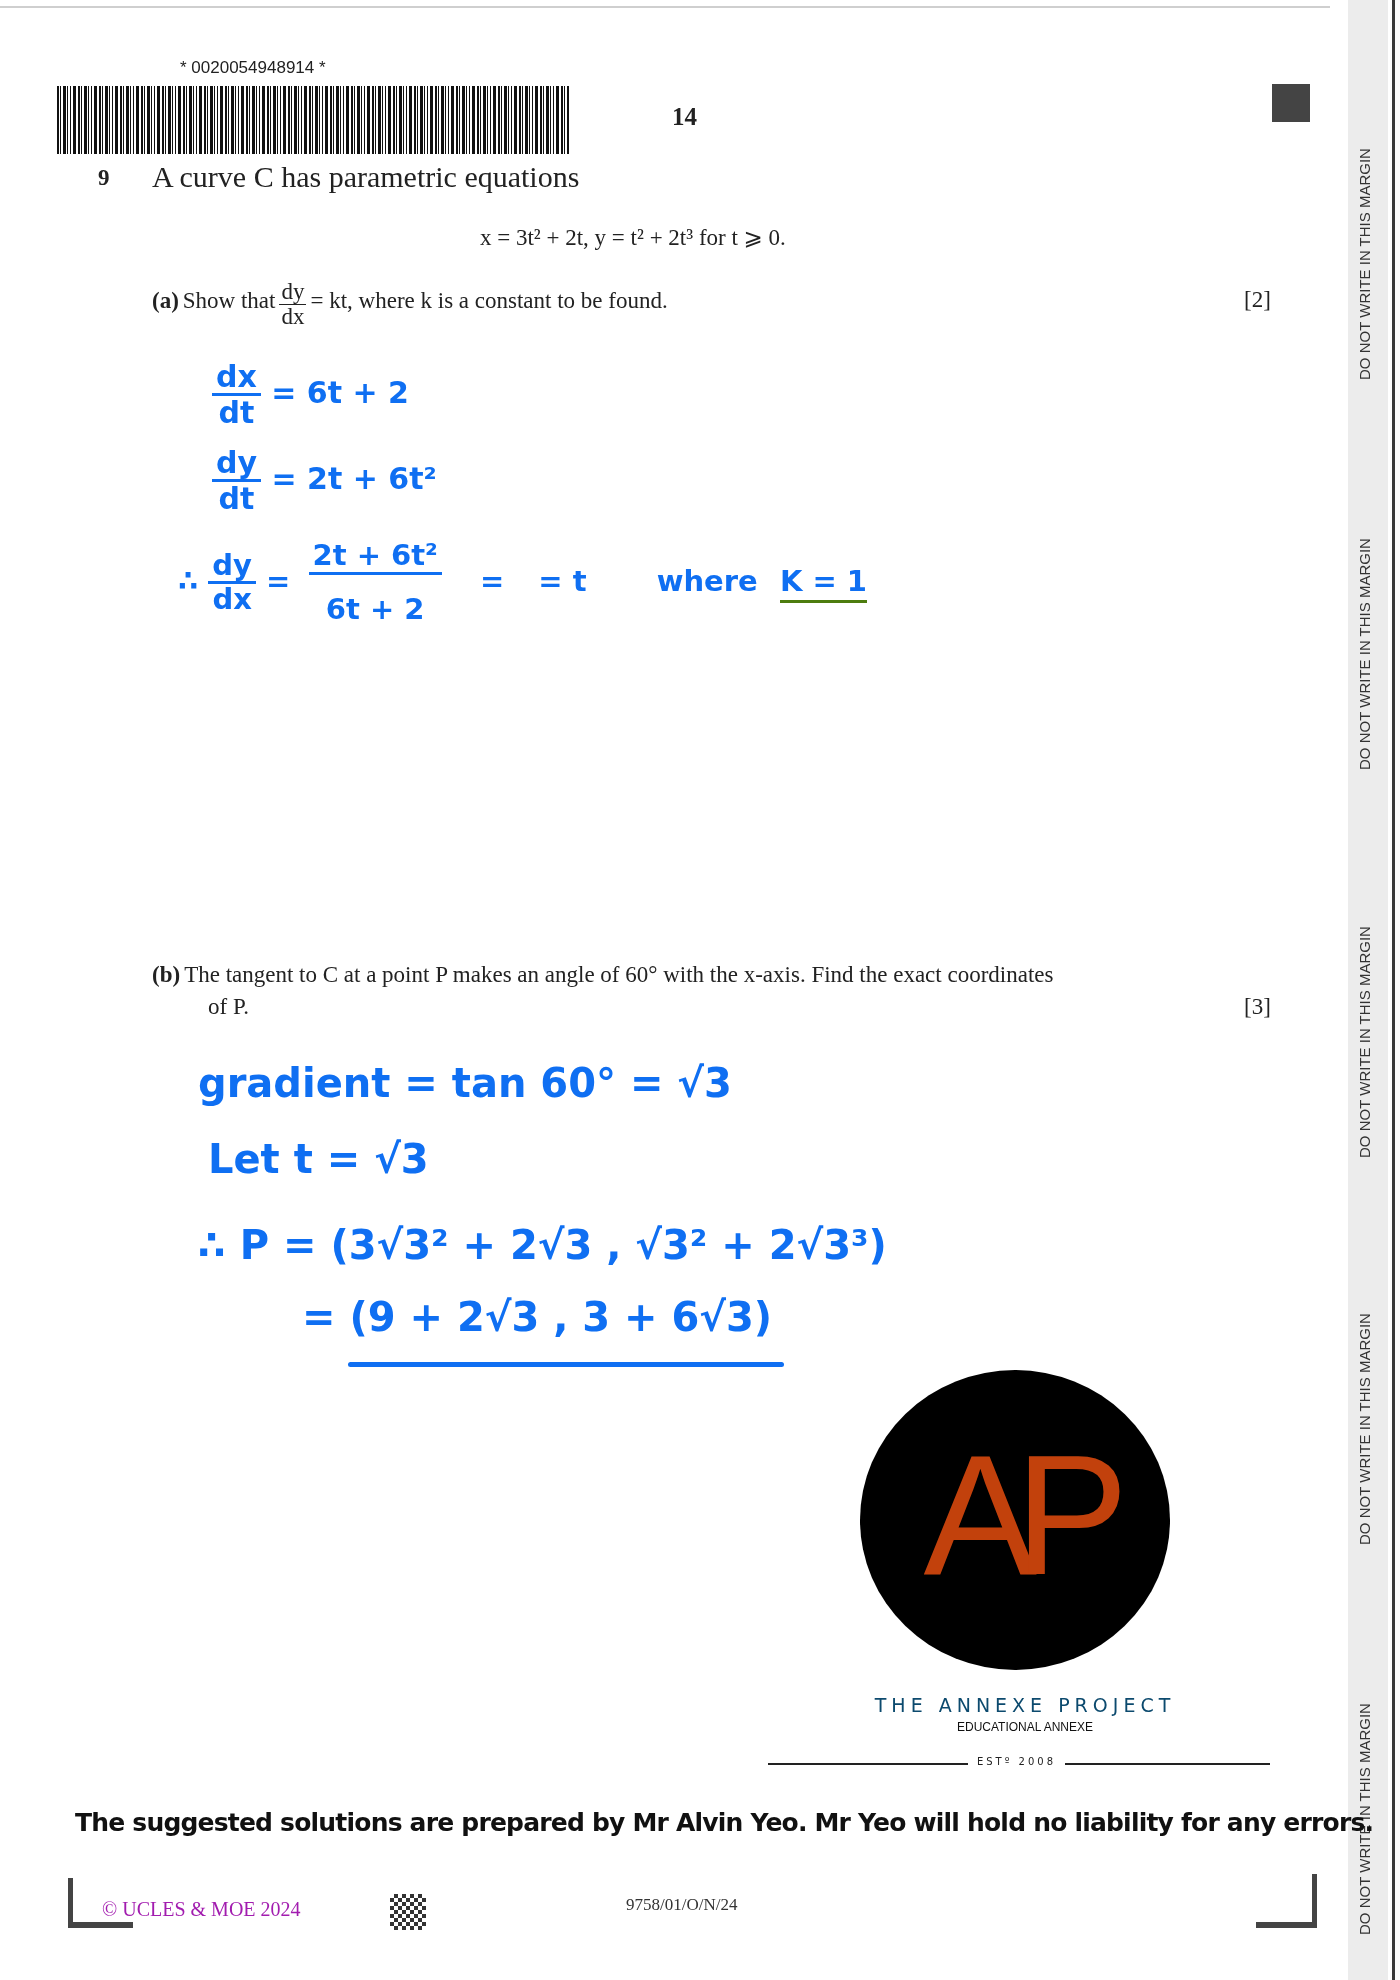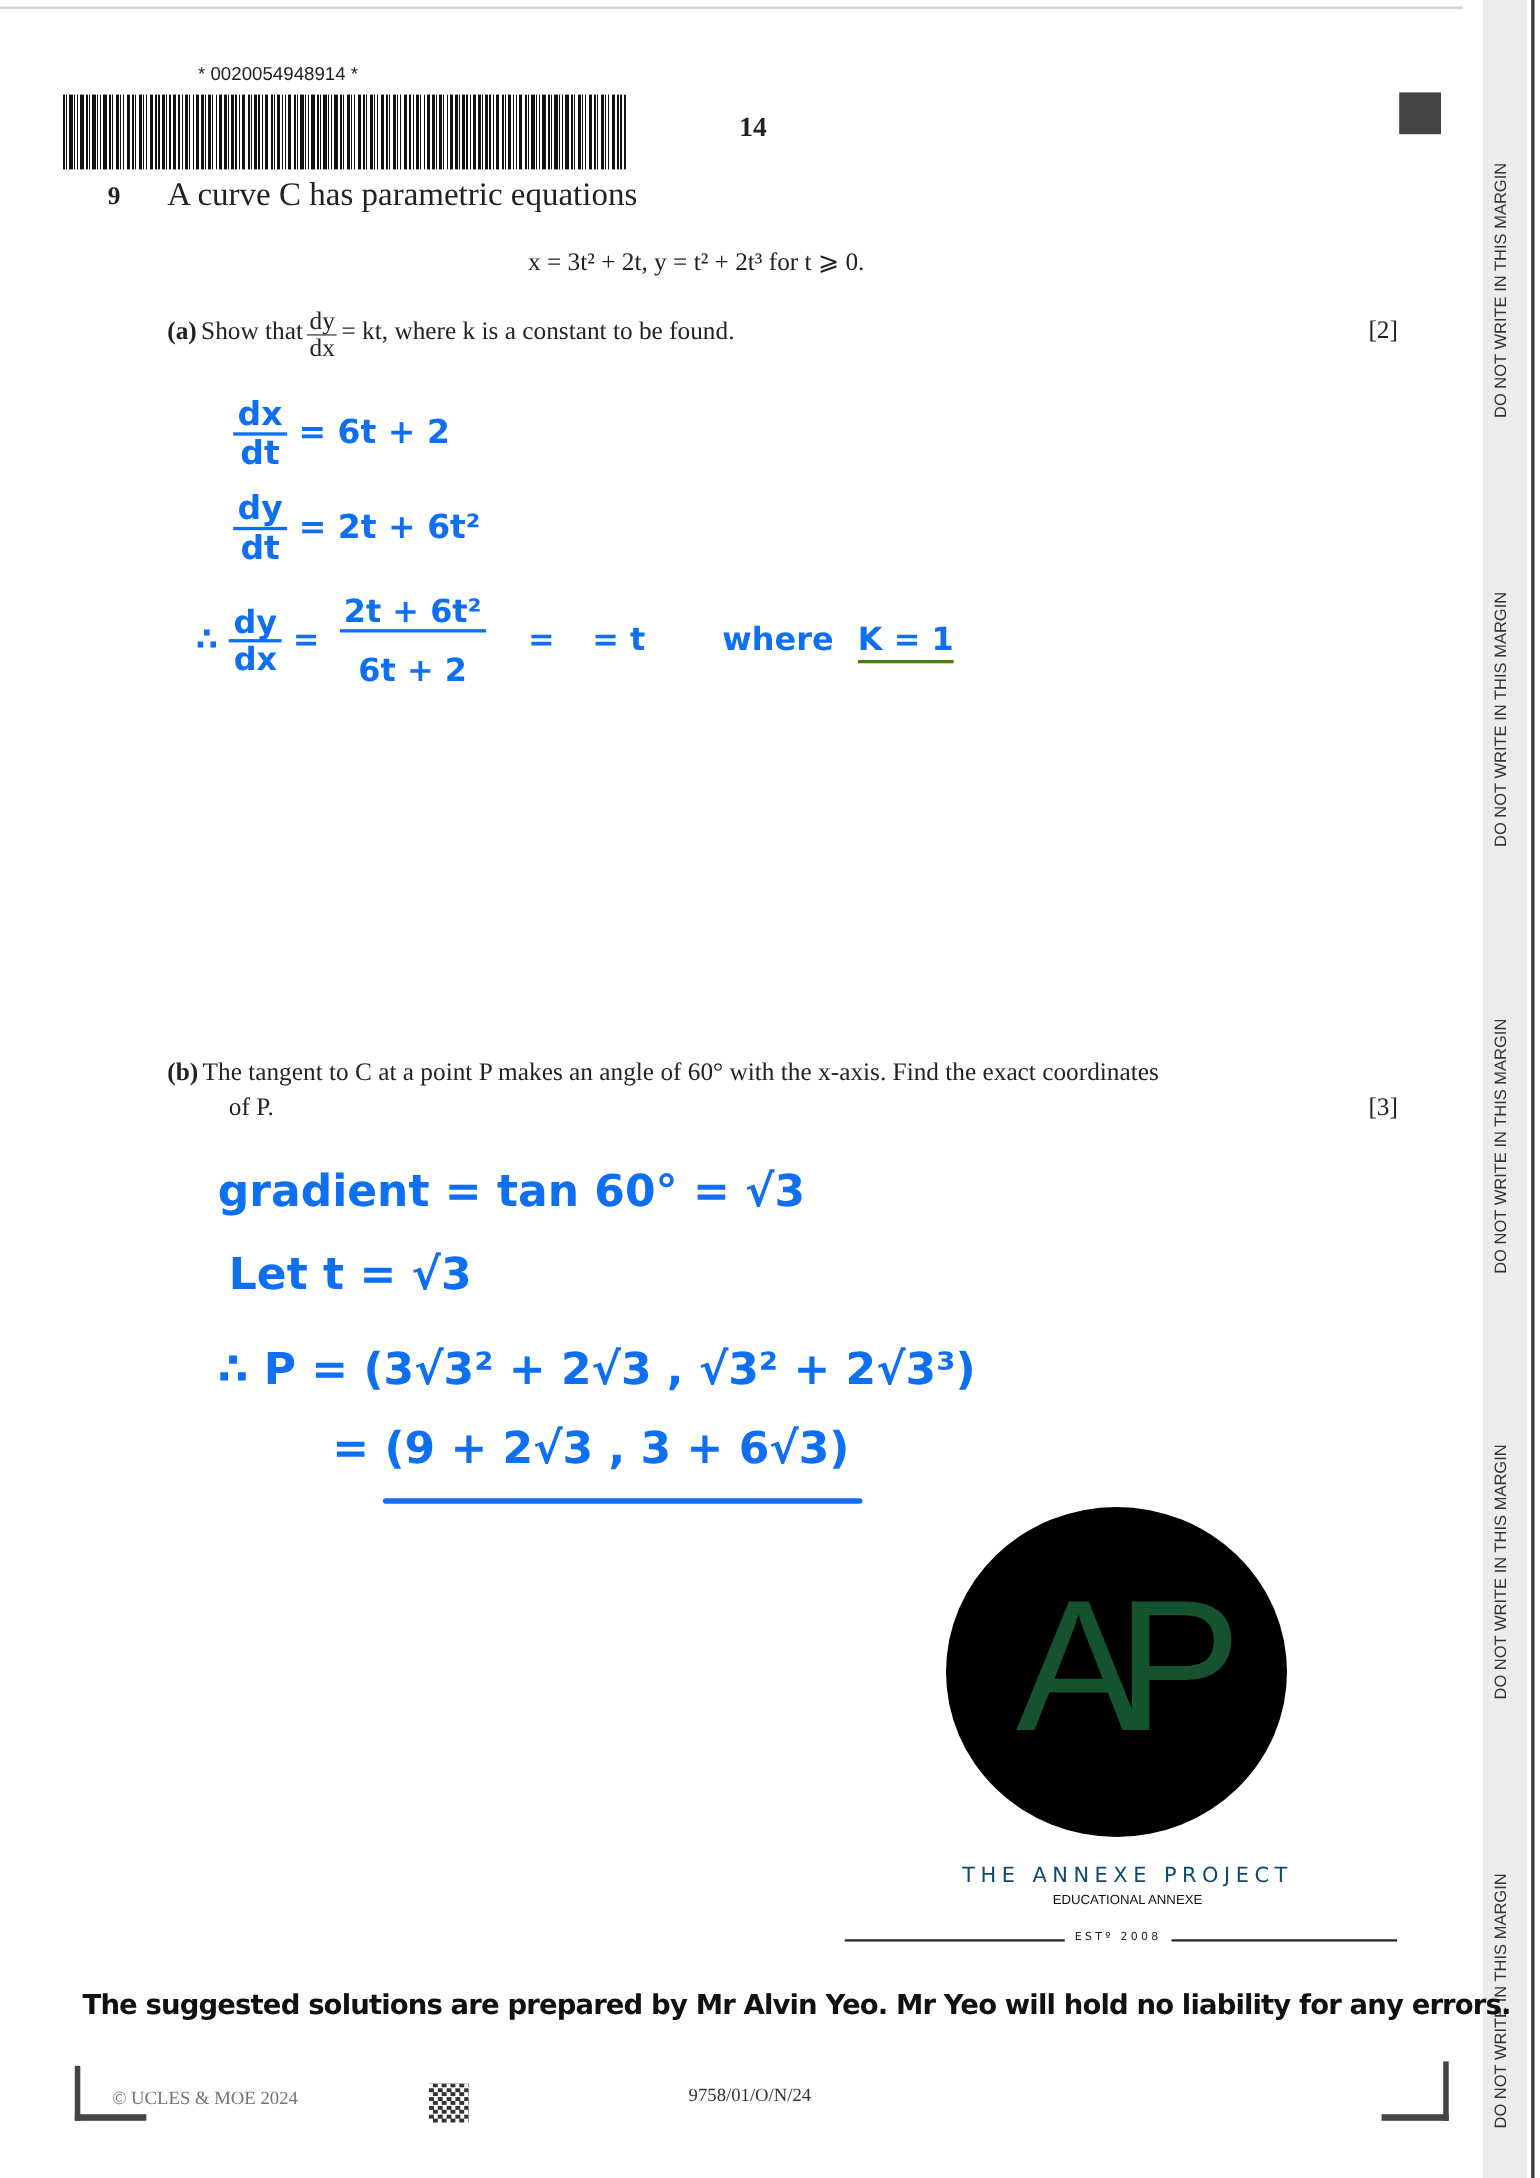--- a/index.html
+++ b/index.html
@@ -37,37 +37,37 @@
   .hw { font-family:"DejaVu Sans", sans-serif; color:#0f6ff2; font-weight:bold; }
   .hfrac { display:inline-flex; flex-direction:column; align-items:center; vertical-align:middle; line-height:1.1; }
   .hfrac .n { border-bottom:3px solid #0f6ff2; padding:0 4px; }
   .strike { position:relative; }
   .underline-k { border-bottom:3px solid #4d7c0f; padding-bottom:2px; }
   .ans-underline { left:348px; top:1362px; width:436px; height:5px; background:#0f6ff2; border-radius:3px; }
 
   
   .logo-circle { left:860px; top:1370px; width:310px; height:300px; border-radius:50%; background:#000; }
   .logo-text { left:895px; top:1430px; width:240px; text-align:center; font-family:"Liberation Sans", sans-serif;
-    color:#14532d; font-size:170px; letter-spacing:-22px; line-height:1; }
+    color:#c2410c; font-size:170px; letter-spacing:-22px; line-height:1; }
   .brand-name { left:860px; top:1694px; width:330px; text-align:center; font-family:"DejaVu Sans", sans-serif;
     font-size:19px; letter-spacing:5px; color:#0c4a6e; }
   .brand-sub { left:860px; top:1720px; width:330px; text-align:center; font-family:"Liberation Sans", sans-serif;
     font-size:12px; color:#111; }
   .brand-line-l { left:768px; top:1763px; width:200px; height:2px; background:#222; }
   .brand-line-r { left:1065px; top:1763px; width:205px; height:2px; background:#222; }
   .brand-est { left:968px; top:1756px; width:97px; text-align:center; font-family:"DejaVu Sans", sans-serif;
     font-size:10px; letter-spacing:3px; color:#222; }
 
   .disclaimer { left:75px; top:1808px; font-family:"DejaVu Sans", sans-serif; font-size:25px; font-weight:bold;
     color:#111; letter-spacing:-0.8px; }
 
   
   .bracket-l { left:68px; top:1878px; width:60px; height:44px; border-left:5px solid #444; border-bottom:6px solid #444; }
   .bracket-r { left:1256px; top:1874px; width:56px; height:48px; border-right:5px solid #444; border-bottom:6px solid #444; }
-  .copyright { left:102px; top:1898px; font-size:17px; color:#737373; }
+  .copyright { left:102px; top:1898px; font-size:20px; color:#a21caf; }
   .qr { left:390px; top:1894px; width:36px; height:36px;
     background: repeating-conic-gradient(#333 0 25%, #fff 0 50%) 0 0/8px 8px; }
   .paper-code { left:626px; top:1895px; font-size:17px; color:#333; }
 </style>
 </head>
 <body>
 
 <div class="abs topline"></div>
 
 <div class="abs barcode-num">* 0020054948914 *</div>

